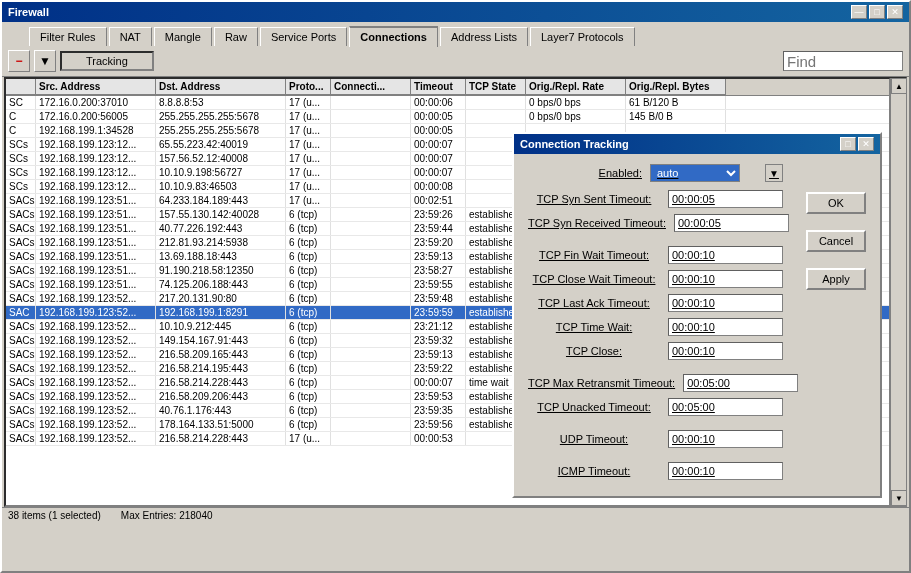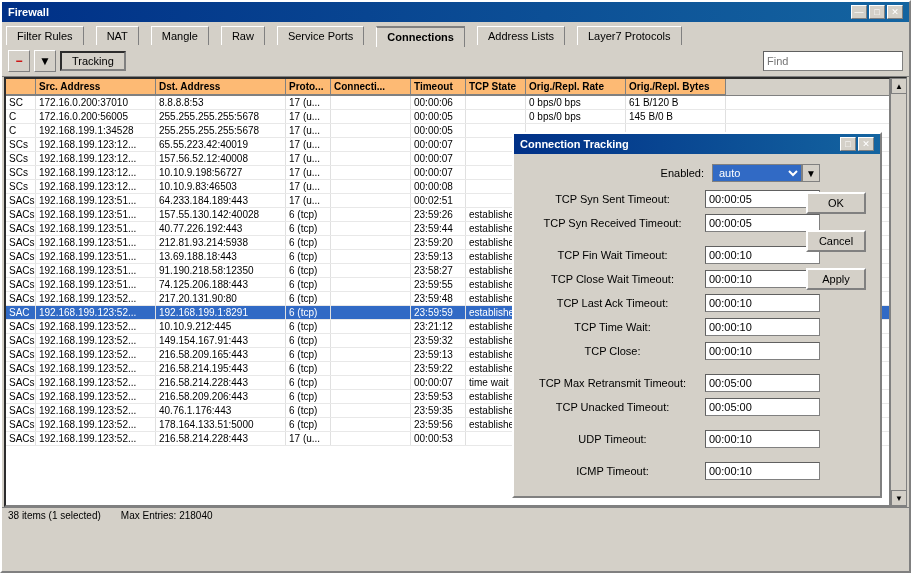--- a/index.html
+++ b/index.html
@@ -4,32 +4,32 @@
   <style>
     * { margin: 0; padding: 0; box-sizing: border-box; }
     body { font-family: 'Tahoma', 'Arial', sans-serif; font-size: 11px; background: #d4d0c8; }
 
     .window { width: 911px; height: 573px; background: #d4d0c8; border: 2px solid #808080; border-top-color: #ffffff; border-left-color: #ffffff; position: relative; }
     .title-bar { background: linear-gradient(to right, #003087, #1464a0); color: white; padding: 3px 6px; display: flex; align-items: center; justify-content: space-between; height: 20px; }
     .title-bar-text { font-size: 11px; font-weight: bold; }
     .title-bar-buttons { display: flex; gap: 2px; }
     .title-btn { width: 16px; height: 14px; background: #d4d0c8; border: 1px solid #808080; border-top-color: #ffffff; border-left-color: #ffffff; font-size: 9px; display: flex; align-items: center; justify-content: center; cursor: pointer; }
 
-    .tabs-bar { display: flex; align-items: flex-start; padding: 4px 4px 0; background: #d4d0c8; gap: 12px; }
+    .tabs-bar { display: flex; align-items: center; padding: 4px 4px 0; background: #d4d0c8; gap: 2px; margin-left: 23px; }
     .tab { padding: 3px 10px; background: #d4d0c8; border: 1px solid #808080; border-bottom: none; border-top-color: #ffffff; border-left-color: #ffffff; cursor: pointer; font-size: 11px; }
     .tab.active { background: #d4d0c8; font-weight: bold; border-top: 2px solid #808080; margin-bottom: -1px; padding-bottom: 4px; }
 
     .toolbar { display: flex; align-items: center; gap: 4px; padding: 4px 6px; background: #d4d0c8; border-bottom: 1px solid #808080; }
     .toolbar-btn { width: 22px; height: 22px; background: #d4d0c8; border: 1px solid #808080; border-top-color: #ffffff; border-left-color: #ffffff; display: flex; align-items: center; justify-content: center; cursor: pointer; font-size: 12px; }
-    .tracking-btn { padding: 2px 10px; background: #d4d0c8; border: 2px inset #808080; font-size: 11px; }
-    .find-input { margin-left: auto; width: 140px; height: 20px; border: 1px solid #808080; border-top-color: #606060; border-left-color: #606060; background: white; padding: 1px 3px; font-size: 11px; }
+    .tracking-btn { padding: 2px 24px; background: #d4d0c8; border: 2px inset #808080; font-size: 11px; }
+    .find-input { margin-left: auto; width: 120px; height: 20px; border: 1px solid #808080; border-top-color: #606060; border-left-color: #606060; background: white; padding: 1px 3px; font-size: 15px; }
     .table-container { flex: 1; overflow: hidden; border: 1px inset #808080; background: white; position: relative; }
 
     .table-header { display: grid; grid-template-columns: 30px 120px 130px 45px 80px 55px 60px 100px 100px; background: #d4d0c8; border-bottom: 1px solid #808080; position: sticky; top: 0; }
-    .th { padding: 2px 3px; border-right: 1px solid #808080; border-bottom: 1px solid #808080; font-size: 10px; font-weight: bold; background: #fdba74; white-space: nowrap; overflow: hidden; user-select: none; }
+    .th { padding: 2px 3px; border-right: 1px solid #808080; border-bottom: 1px solid #808080; font-size: 10px; font-weight: bold; background: #e5e5e5; white-space: nowrap; overflow: hidden; user-select: none; }
 
     .table-body { overflow-y: auto; height: calc(100% - 20px); }
     .table-row { display: grid; grid-template-columns: 30px 120px 130px 45px 80px 55px 60px 100px 100px; border-bottom: 1px solid #e8e8e8; }
     .table-row.selected { background: #316ac5; color: white; }
     .td { padding: 1px 3px; border-right: 1px solid #e0e0e0; font-size: 10px; white-space: nowrap; overflow: hidden; }
 
     .status-bar { display: flex; align-items: flex-start; padding: 2px 6px; background: #d4d0c8; border-top: 1px solid #808080; font-size: 10px; }
     .status-bar span { margin-right: 20px; }
 
     .scrollbar-v { width: 16px; background: #d4d0c8; border-left: 1px solid #808080; display: flex; flex-direction: column; }
@@ -39,21 +39,21 @@
     
     .dialog { position: absolute; top: 130px; left: 510px; width: 370px; background: #d4d0c8; border: 2px solid #808080; border-top-color: #ffffff; border-left-color: #ffffff; z-index: 100; }
     .dialog-title { background: linear-gradient(to right, #003087, #1464a0); color: white; padding: 3px 6px; display: flex; align-items: center; justify-content: space-between; height: 20px; }
     .dialog-title-text { font-size: 11px; font-weight: bold; }
     .dialog-content { padding: 10px 14px; }
     .dialog-row { display: flex; align-items: center; margin-bottom: 6px; }
     .dialog-label { text-align: center; width: 190px; margin-right: 8px; font-size: 11px; white-space: nowrap; }
     .dialog-input { width: 115px; height: 18px; border: 1px solid #808080; border-top-color: #606060; border-left-color: #606060; background: white; padding: 1px 3px; font-size: 11px; }
     .enabled-row { display: flex; align-items: center; margin-bottom: 8px; }
     .enabled-label { width: 190px; text-align: right; margin-right: 8px; font-size: 11px; }
-    .enabled-select-wrapper { display: flex; align-items: center; }
+    .enabled-select-wrapper { display: flex; align-items: center; gap: 25px; }
     .enabled-select { width: 90px; height: 18px; background: #316ac5; color: white; border: 1px solid #808080; font-size: 11px; padding: 0 2px; }
     .dropdown-arrow { width: 18px; height: 18px; background: #d4d0c8; border: 1px solid #808080; display: flex; align-items: center; justify-content: center; font-size: 10px; cursor: pointer; }
     .dialog-buttons { position: absolute; right: 14px; top: 38px; display: flex; flex-direction: column; gap: 16px; }
     .dialog-btn { width: 60px; height: 22px; background: #d4d0c8; border: 2px solid #808080; border-top-color: #ffffff; border-left-color: #ffffff; font-size: 11px; cursor: pointer; display: flex; align-items: center; justify-content: center; }
     .separator { height: 8px; }
   </style>
 </head>
 <body>
 
 <div class="window">
@@ -391,21 +391,21 @@
   </div>
 
   <div class="dialog">
     <div class="dialog-title">
       <span class="dialog-title-text">Connection Tracking</span>
       <div style="display:flex;gap:2px;">
         <div class="title-btn">□</div>
         <div class="title-btn">✕</div>
       </div>
     </div>
-    <div class="dialog-content" style="position:relative; padding-right: 60px;">
+    <div class="dialog-content" style="position:relative; padding-right: 97px; text-decoration: underline;">
 
       <div class="enabled-row">
         <span class="enabled-label">Enabled:</span>
         <div class="enabled-select-wrapper">
           <select class="enabled-select">
             <option>auto</option>
             <option>yes</option>
             <option>no</option>
           </select>
           <div class="dropdown-arrow">▼</div>

